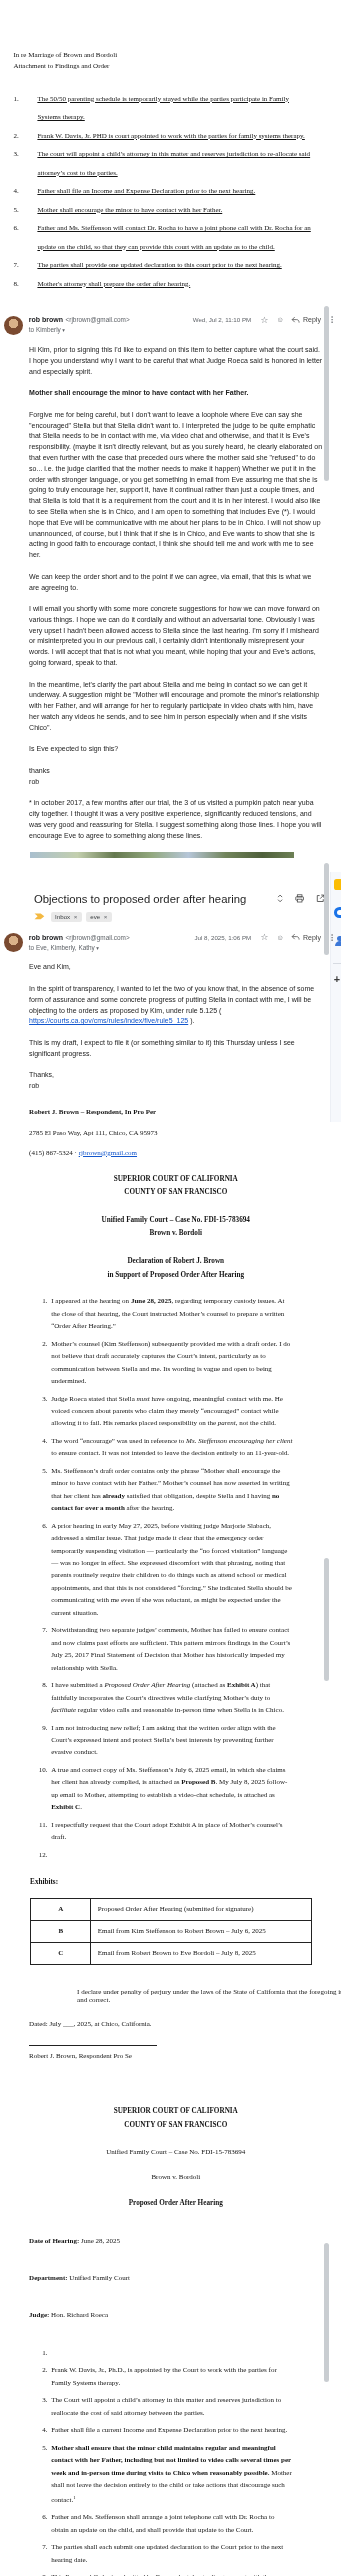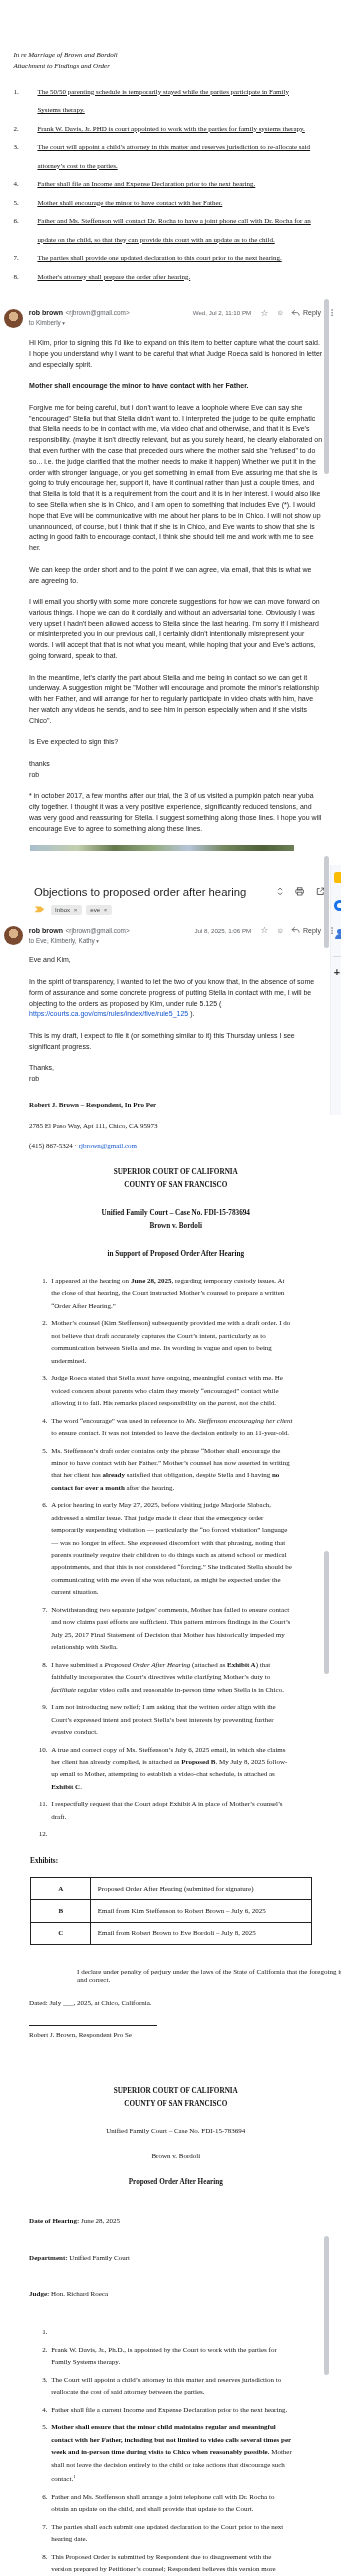--- a/index.html
+++ b/index.html
@@ -2,21 +2,21 @@
 <html style="font-size:8.2px"><head>
 <meta charset="utf-8">
 <style>
   html,body{margin:0;padding:0;background:#fff;}
   body{width:342px;font-family:"Liberation Sans",sans-serif;color:#222;}
   .page{position:relative;width:342px;background:#fff;overflow:hidden;}
 
   
   .serif{font-family:"Liberation Serif",serif;color:#131313;}
   .doc-top{padding:50px 15.5px 13.4px 13.4px;font-size:7px;}
-  .doc-top .dochead{line-height:11.3px;margin-bottom:10px;font-style:italic;}
+  .doc-top .dochead{line-height:11.3px;margin-bottom:17px;}
   .dt-item{display:flex;}
   .dt-n{width:24px;flex:none;line-height:18.5px;}
   .dt-t{width:276px;line-height:18.5px;text-decoration:underline;}
 
   
   .em{position:relative;padding:8.2px 5.2px 3.1px 4.1px;}
   .em-head{display:flex;align-items:flex-start;}
   .em-av{width:19px;height:19px;border-radius:50%;margin:1px 5.7px 0 0;flex:none;}
   .av-photo{background:
     radial-gradient(circle at 50% 40%, #d9b189 0 31%, #7a4a30 33% 100%),
@@ -87,21 +87,21 @@
   .sigline{width:128px;border-bottom:0.8px solid #222;height:15.5px;}
   .signame{margin-top:4.6px;}
   .doc2{margin-top:44px;}
   .meta{margin:26px 0;}
   .meta b{font-weight:bold;}
 
   
   .seg-b{font-weight:bold;}
   .seg-i{font-style:italic;}
   .seg-sup{vertical-align:super;font-size:0.68em;}
-  .seg-link{color:#1155cc;cursor:pointer;}
+  .seg-link{color:#1155cc;text-decoration:underline;cursor:pointer;}
   svg{display:block;}
 </style>
 </head>
 <body>
 
 <div class="page">
 
   <section class="serif doc-top">
     <div class="dochead">
       <div>In re Marriage of Brown and Bordoli</div>
@@ -267,20 +267,21 @@
         <div class="addr"><span>(415) 867-5324  ·  </span><span class="seg-link">rjbrown@gmail.com</span></div>
         <div class="hgroup">
           <div class="cb">SUPERIOR COURT OF CALIFORNIA</div>
           <div class="cb">COUNTY OF SAN FRANCISCO</div>
         </div>
         <div class="hgroup">
           <div class="cb">Unified Family Court – Case No. FDI-15-783694</div>
           <div class="cb">Brown v. Bordoli</div>
         </div>
         <div class="hgroup">
+          <div class="cb">Declaration of Robert J. Brown</div>
           <div class="cb">in Support of Proposed Order After Hearing</div>
         </div>
         <div class="items">
           <div class="oi">
               <span class="on">1.</span>
               <span class="ot"><span>I appeared at the hearing on </span><span class="seg-b">June 28, 2025</span><span>, regarding temporary custody issues. At the close of that hearing, the Court instructed Mother’s counsel to prepare a written “Order After Hearing.”</span></span>
             </div>
           <div class="oi">
               <span class="on">2.</span>
               <span class="ot"><span>Mother’s counsel (Kim Steffenson) subsequently provided me with a draft order. I do not believe that draft accurately captures the Court’s intent, particularly as to communication between Stella and me. Its wording is vague and open to being undermined.</span></span>

